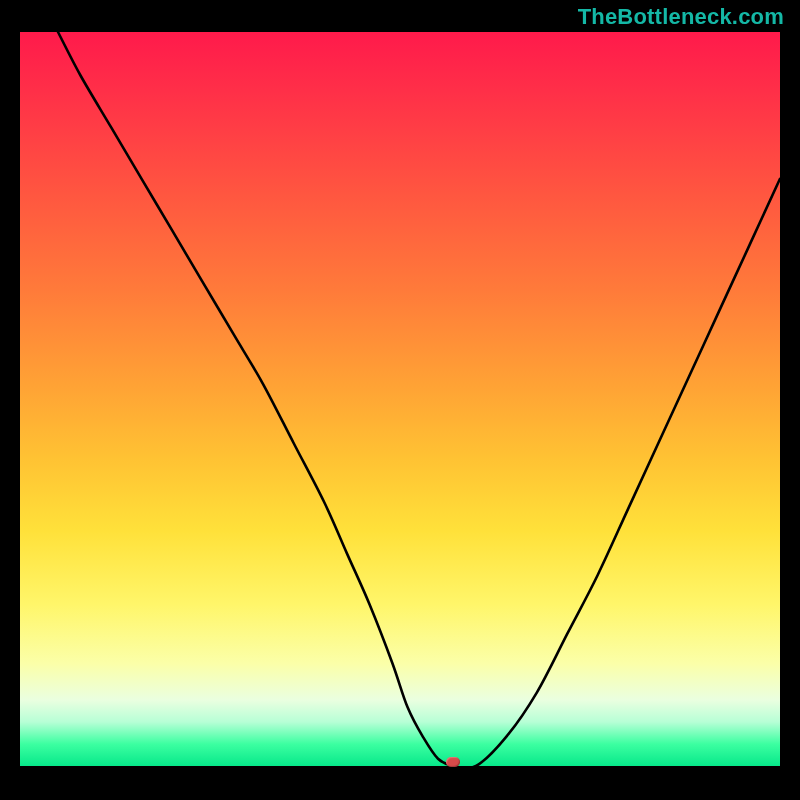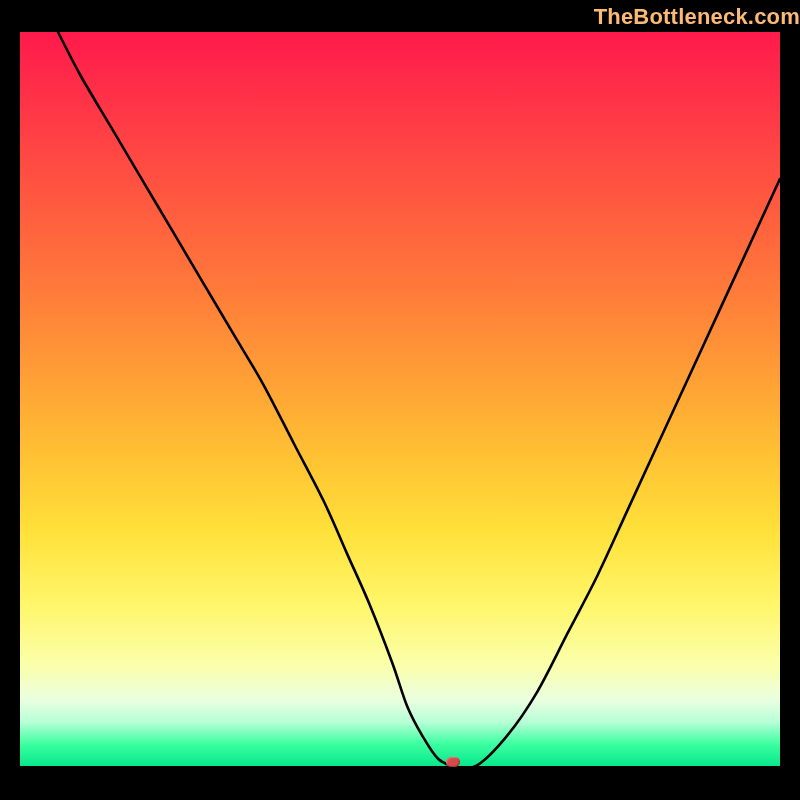--- a/index.html
+++ b/index.html
@@ -12,25 +12,25 @@
   }
   .container {
     position: relative;
     width: 800px;
     height: 800px;
     background: #000;
   }
   .watermark {
     position: absolute;
     top: 4px;
-    right: 0;
+    right: 16px;
     font-family: Arial, Helvetica, sans-serif;
     font-size: 22px;
     font-weight: 600;
-    color: #fdba74;
+    color: #14b8a6;
     letter-spacing: 0.2px;
     z-index: 20;
   }
   .plot-frame {
     position: absolute;
     left: 20px;
     top: 32px;
     width: 760px;
     height: 734px;
     background: #000;

